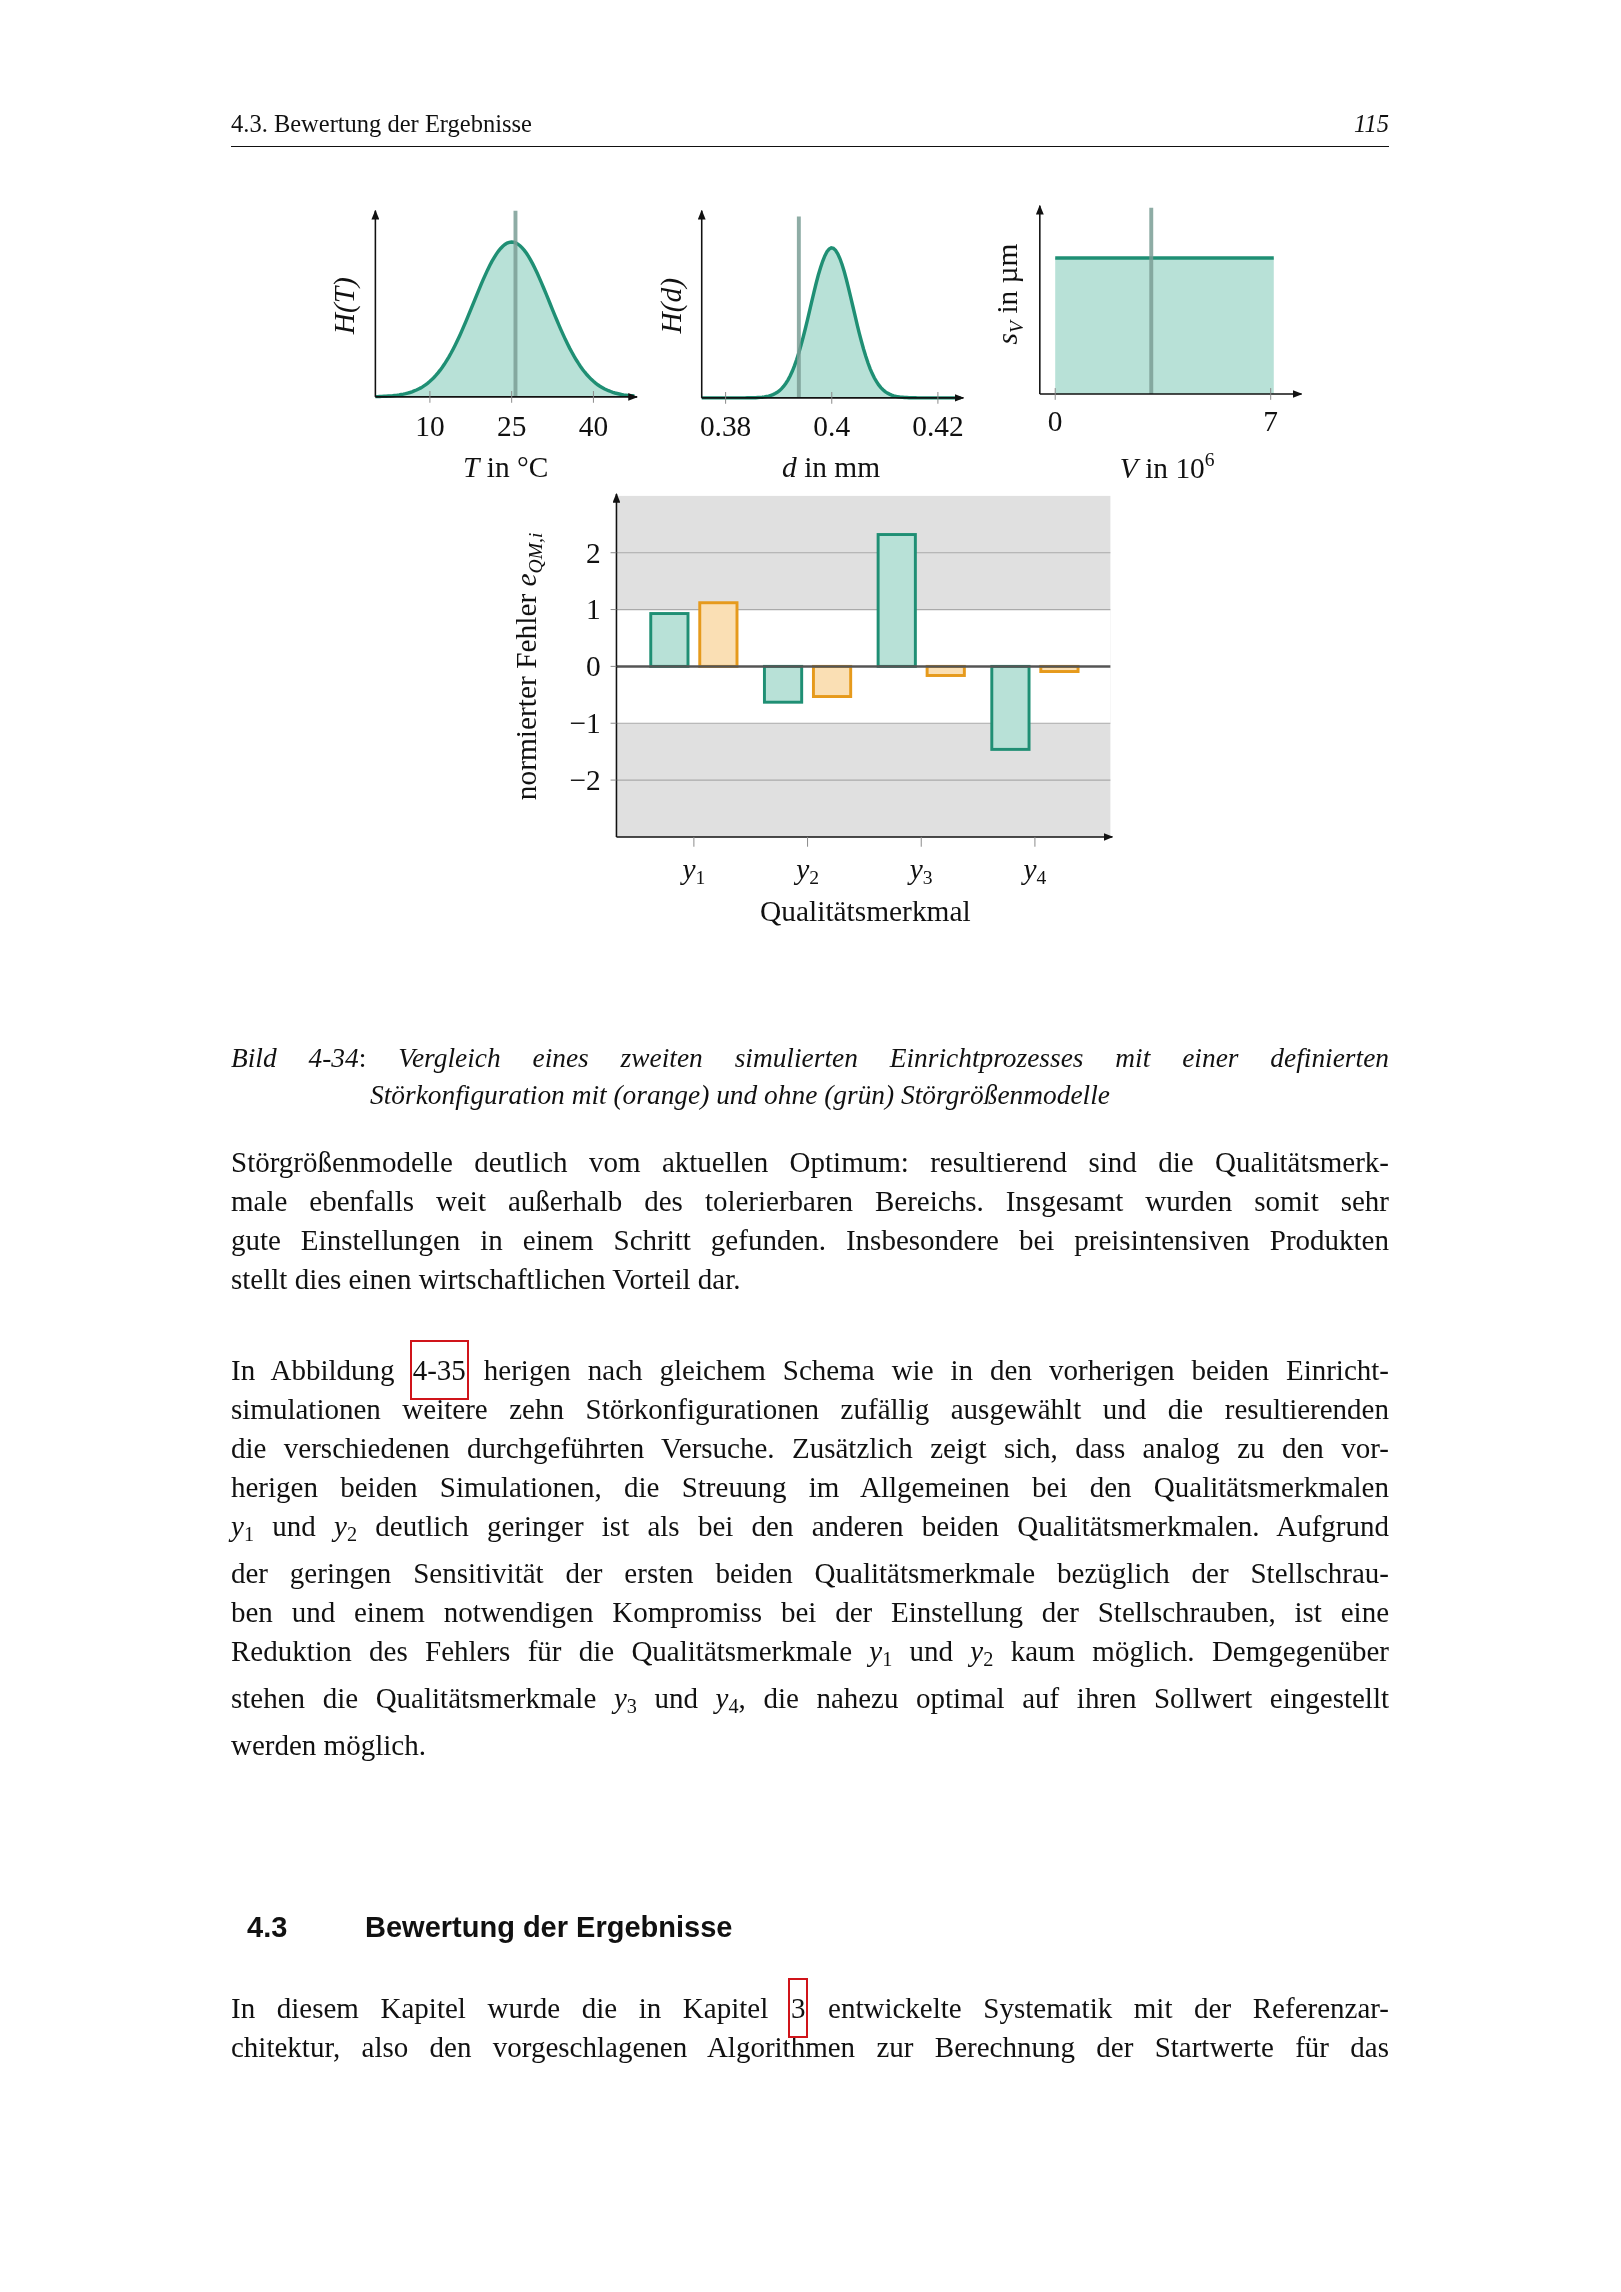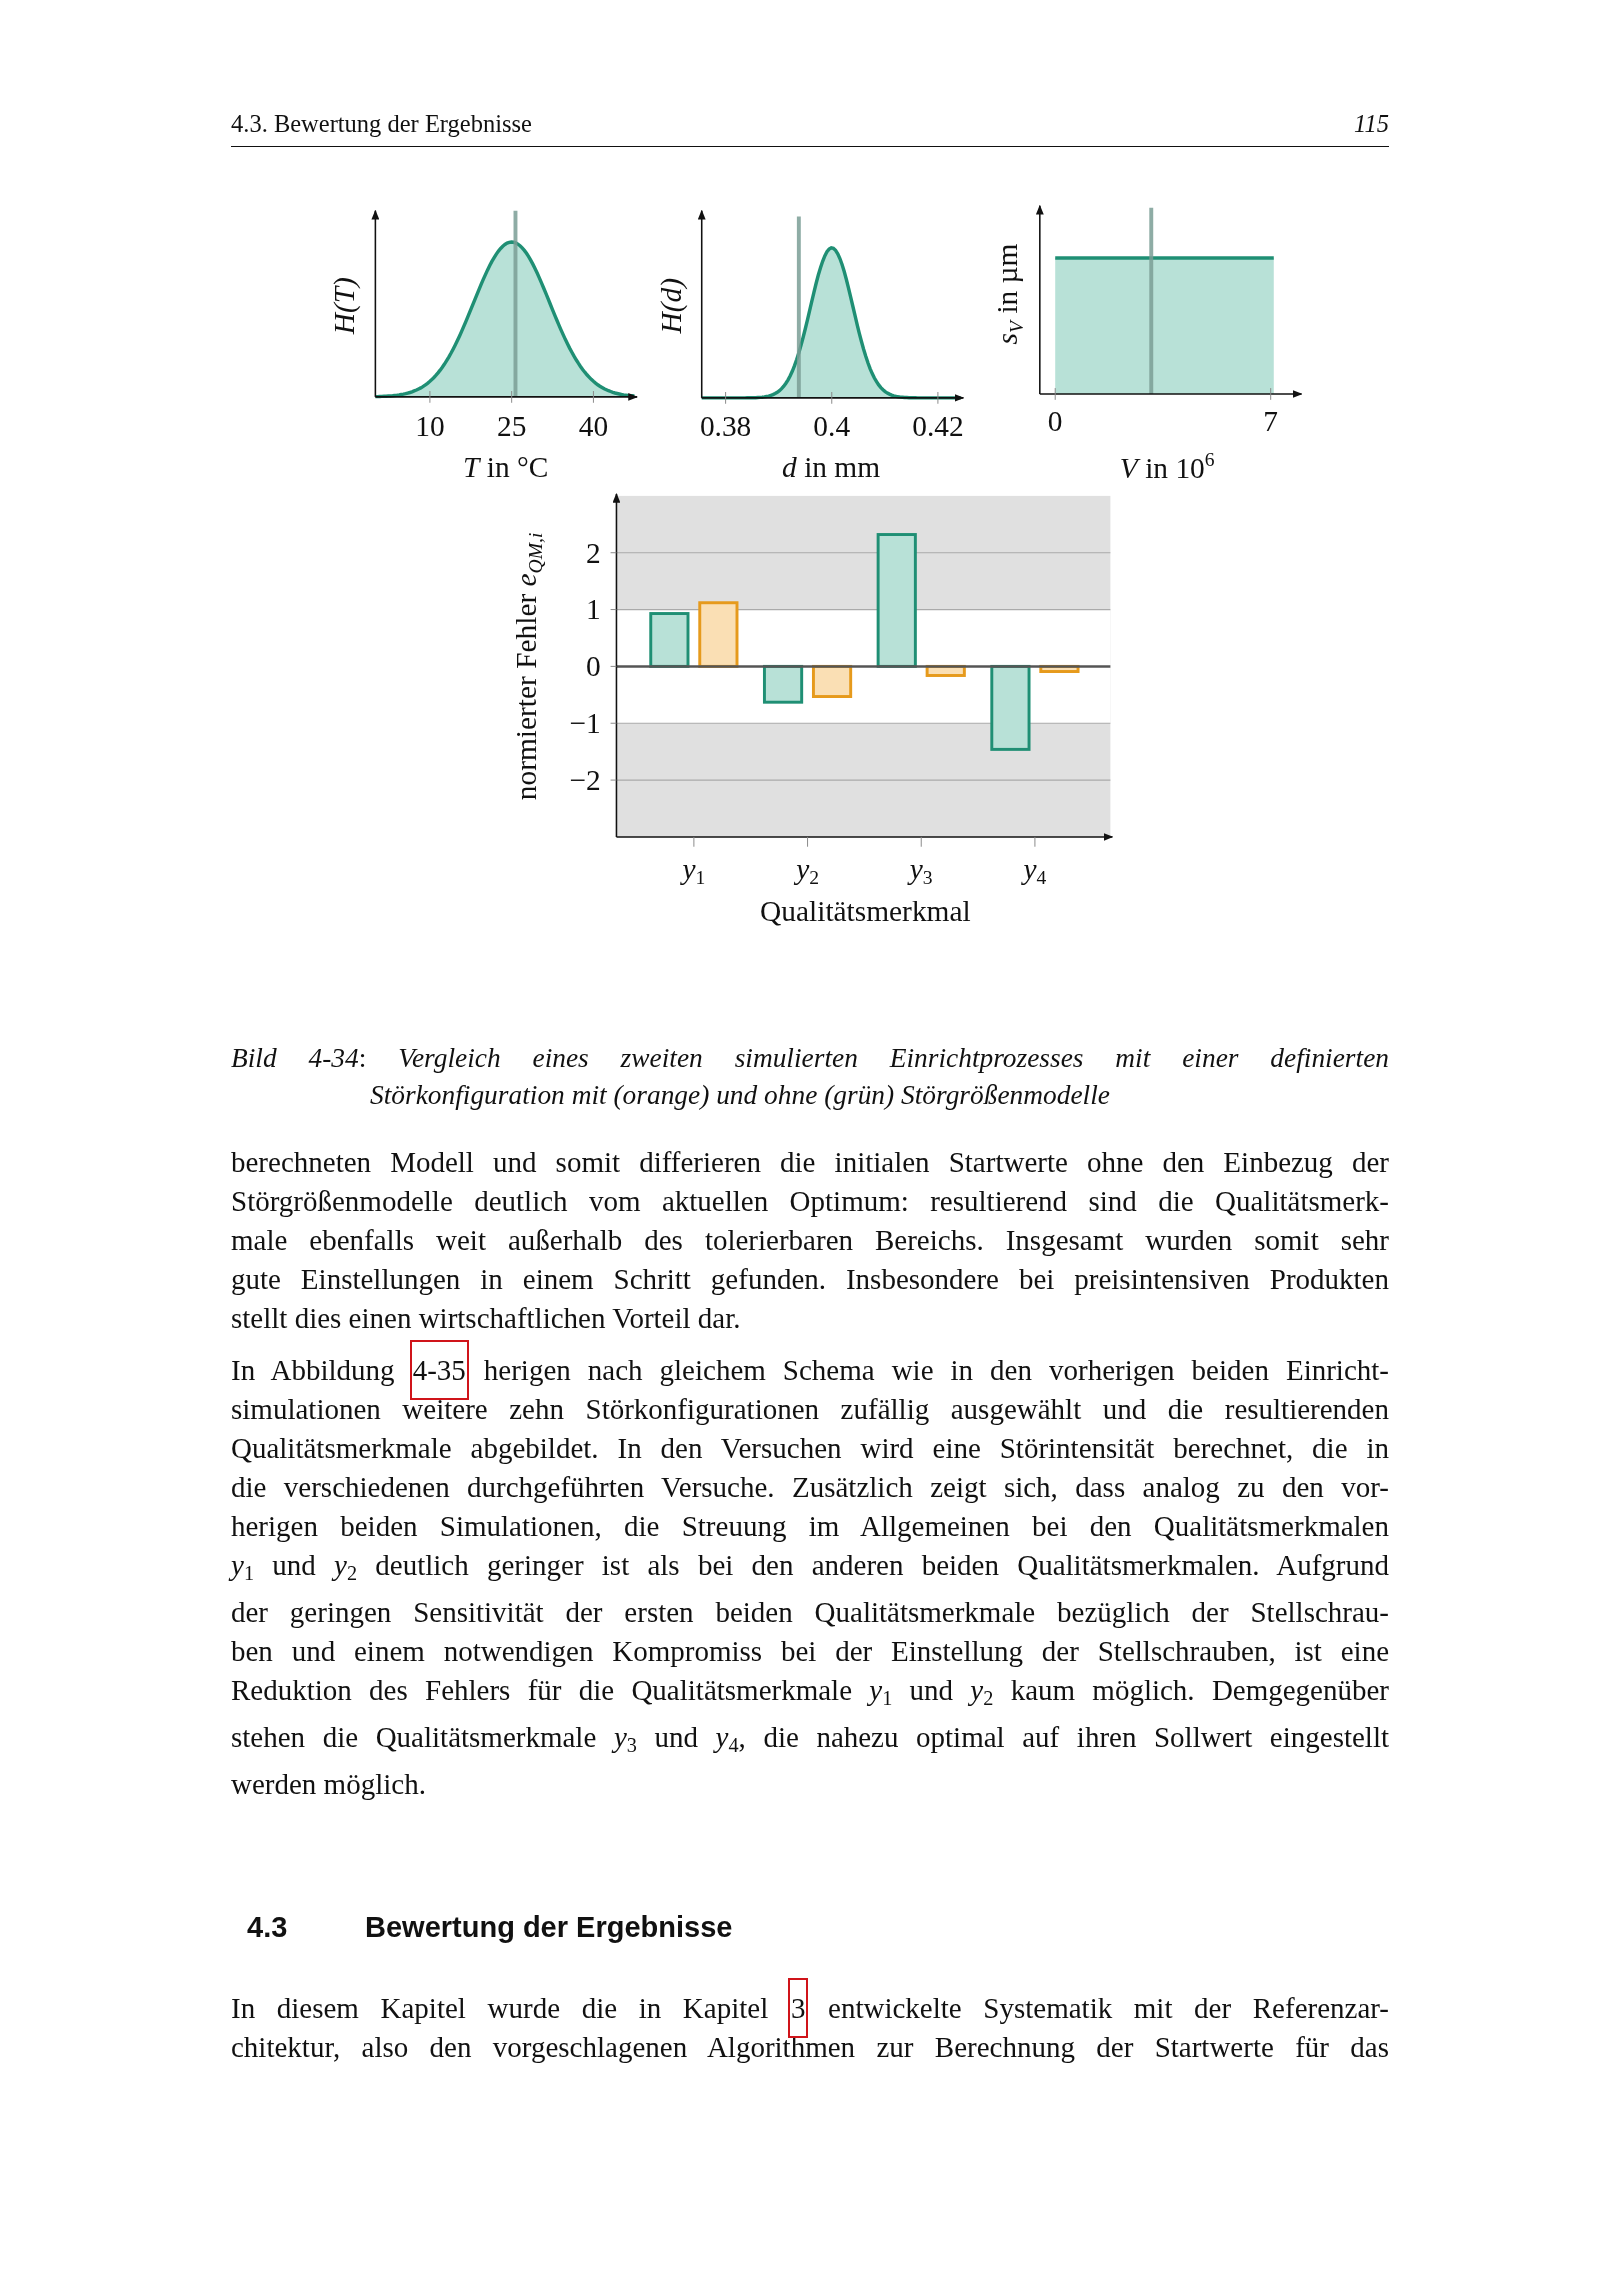--- a/index.html
+++ b/index.html
@@ -138,31 +138,29 @@
     <text x="883" y="940" text-anchor="middle" font-size="30">Qualitätsmerkmal</text>
   </g>
 </svg>
 
 <div class="abs caption" style="top:1000px">
   <span class="line1"><span>Bild 4-34</span><span class="up">:</span> <span>Vergleich eines zweiten simulierten Einrichtprozesses mit einer definierten</span></span>
   <span class="line2">Störkonfiguration mit (orange) und ohne (grün) Störgrößenmodelle</span>
 </div>
 
 <div class="abs para" style="top:1143px">
-  <span class="ln">berechneten Modell und somit differieren die initialen Startwerte ohne den Einbezug der</span>
   <span class="ln">Störgrößenmodelle deutlich vom aktuellen Optimum: resultierend sind die Qualitätsmerk-</span>
   <span class="ln">male ebenfalls weit außerhalb des tolerierbaren Bereichs. Insgesamt wurden somit sehr</span>
   <span class="ln">gute Einstellungen in einem Schritt gefunden. Insbesondere bei preisintensiven Produkten</span>
   <span class="ln last">stellt dies einen wirtschaftlichen Vorteil dar.</span>
 </div>
 
 <div class="abs para" style="top:1351px">
   <span class="ln"><span>In Abbildung</span> <span class="ref">4-35</span> <span>herigen nach gleichem Schema wie in den vorherigen beiden Einricht-</span></span>
   <span class="ln">simulationen weitere zehn Störkonfigurationen zufällig ausgewählt und die resultierenden</span>
-  <span class="ln">Qualitätsmerkmale abgebildet. In den Versuchen wird eine Störintensität berechnet, die in</span>
   <span class="ln">die verschiedenen durchgeführten Versuche. Zusätzlich zeigt sich, dass analog zu den vor-</span>
   <span class="ln">herigen beiden Simulationen, die Streuung im Allgemeinen bei den Qualitätsmerkmalen</span>
   <span class="ln"><span class="it">y</span><span class="sub">1</span> <span>und</span> <span class="it">y</span><span class="sub">2</span> <span>deutlich geringer ist als bei den anderen beiden Qualitätsmerkmalen. Aufgrund</span></span>
   <span class="ln">der geringen Sensitivität der ersten beiden Qualitätsmerkmale bezüglich der Stellschrau-</span>
   <span class="ln">ben und einem notwendigen Kompromiss bei der Einstellung der Stellschrauben, ist eine</span>
   <span class="ln"><span>Reduktion des Fehlers für die Qualitätsmerkmale</span> <span class="it">y</span><span class="sub">1</span> <span>und</span> <span class="it">y</span><span class="sub">2</span> <span>kaum möglich. Demgegenüber</span></span>
   <span class="ln"><span>stehen die Qualitätsmerkmale</span> <span class="it">y</span><span class="sub">3</span> <span>und</span> <span class="it">y</span><span class="sub">4</span><span>, die nahezu optimal auf ihren Sollwert eingestellt</span></span>
   <span class="ln last">werden möglich.</span>
 </div>
 

